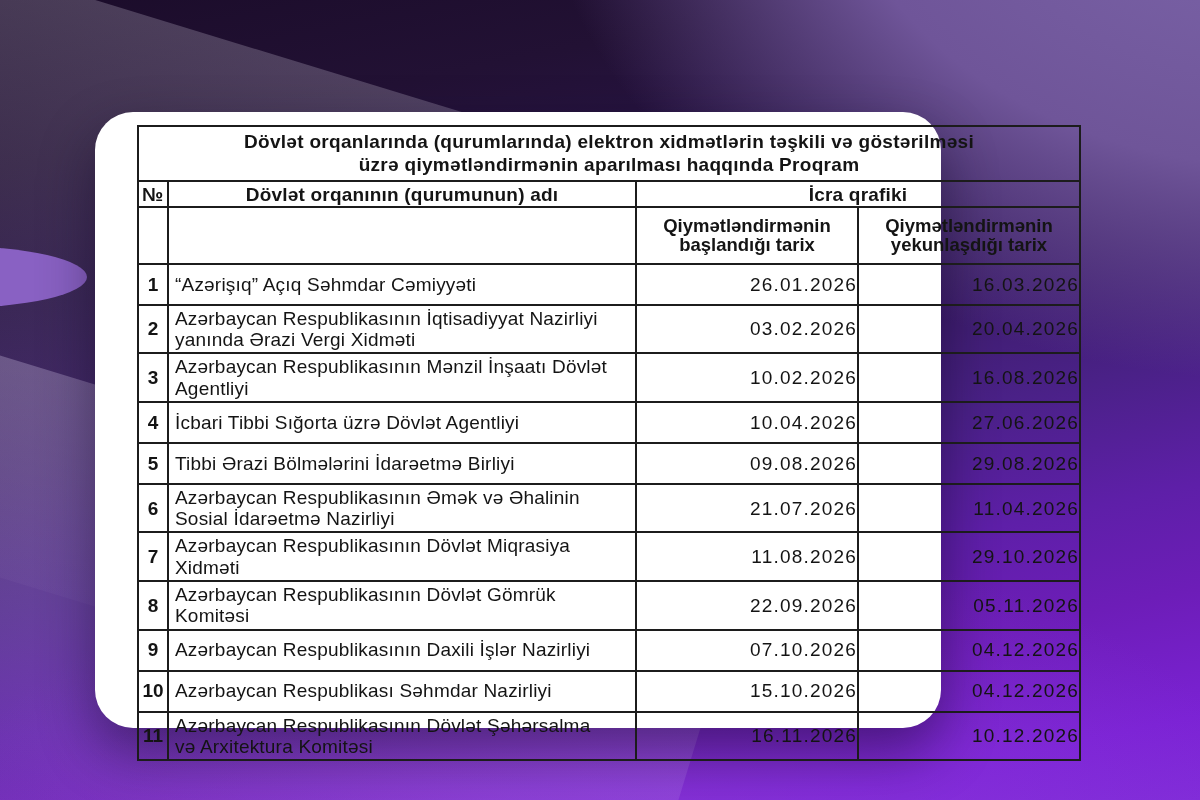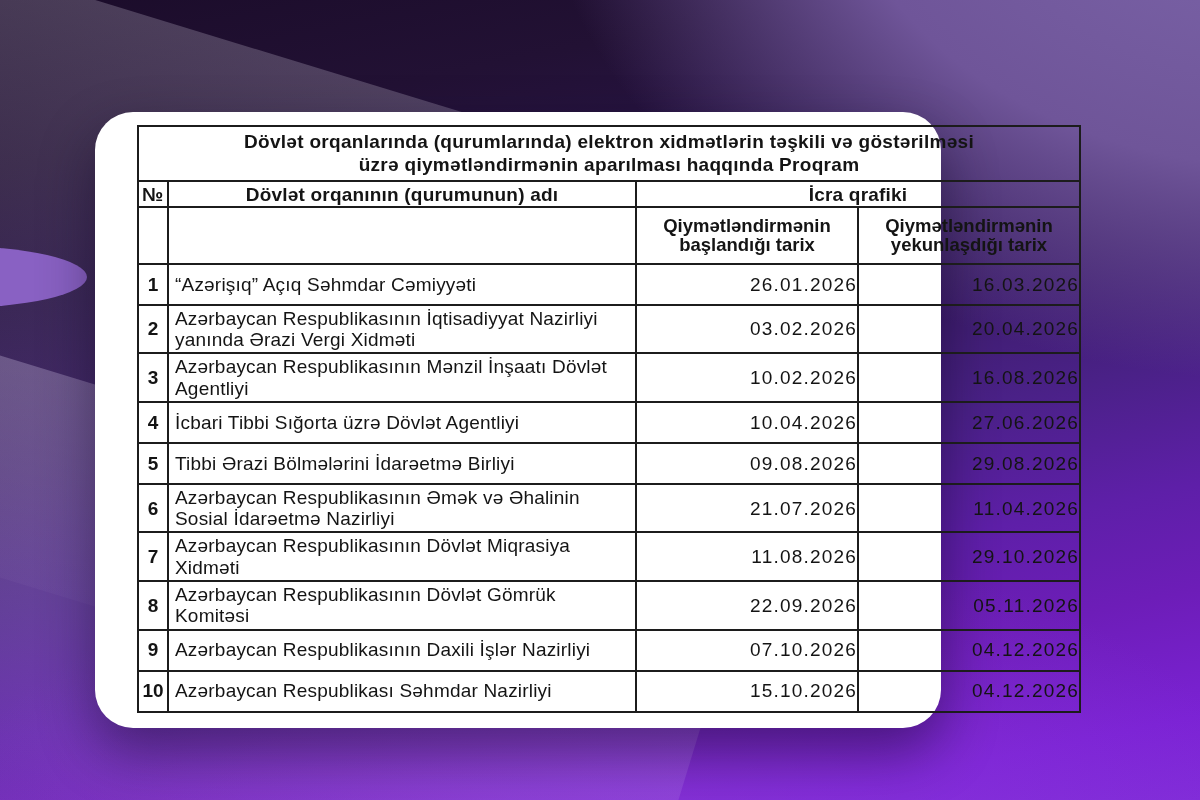--- a/index.html
+++ b/index.html
@@ -142,16 +142,22 @@
           <td class="name">Azərbaycan Respublikasının Daxili İşlər Nazirliyi</td>
           <td class="date">07.10.2026</td>
           <td class="date">04.12.2026</td>
         </tr>
         <tr>
           <td class="num">10</td>
           <td class="name">Azərbaycan Respublikası Səhmdar Nazirliyi</td>
           <td class="date">15.10.2026</td>
           <td class="date">04.12.2026</td>
         </tr>
+        <tr>
+          <td class="num">11</td>
+          <td class="name">Azərbaycan Respublikasının Dövlət Şəhərsalma və Arxitektura Komitəsi</td>
+          <td class="date">16.11.2026</td>
+          <td class="date">10.12.2026</td>
+        </tr>
       </tbody>
     </table>
   </div>
 </div>
 
 </body></html>

